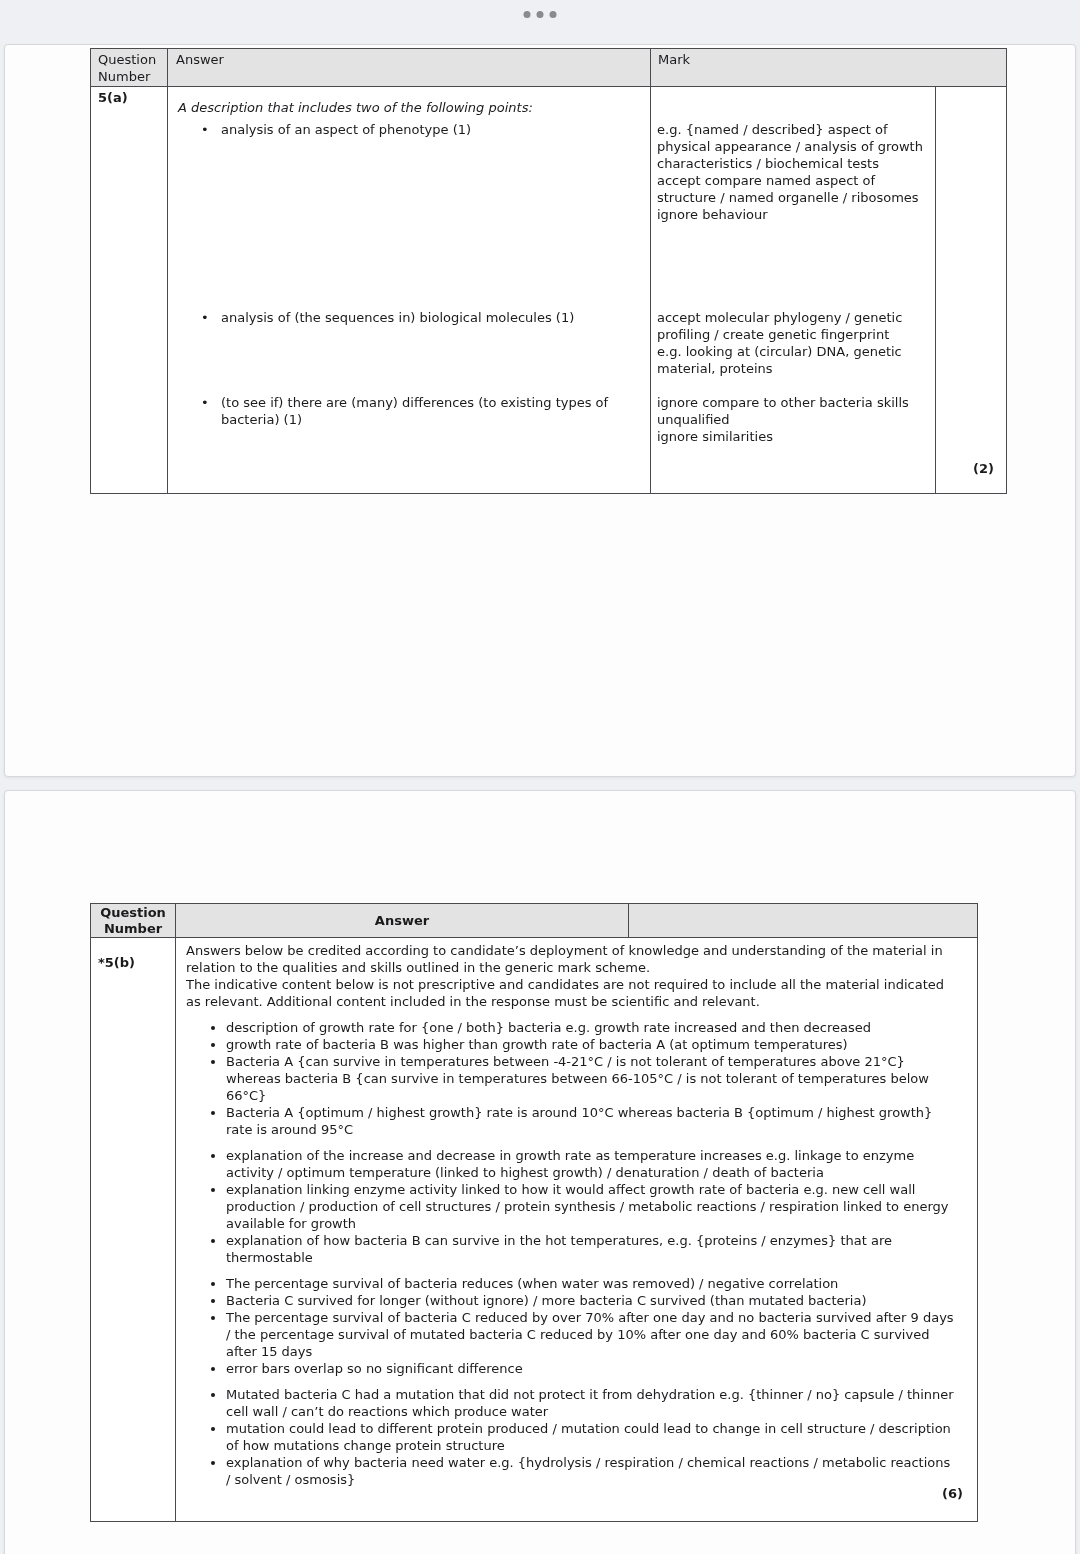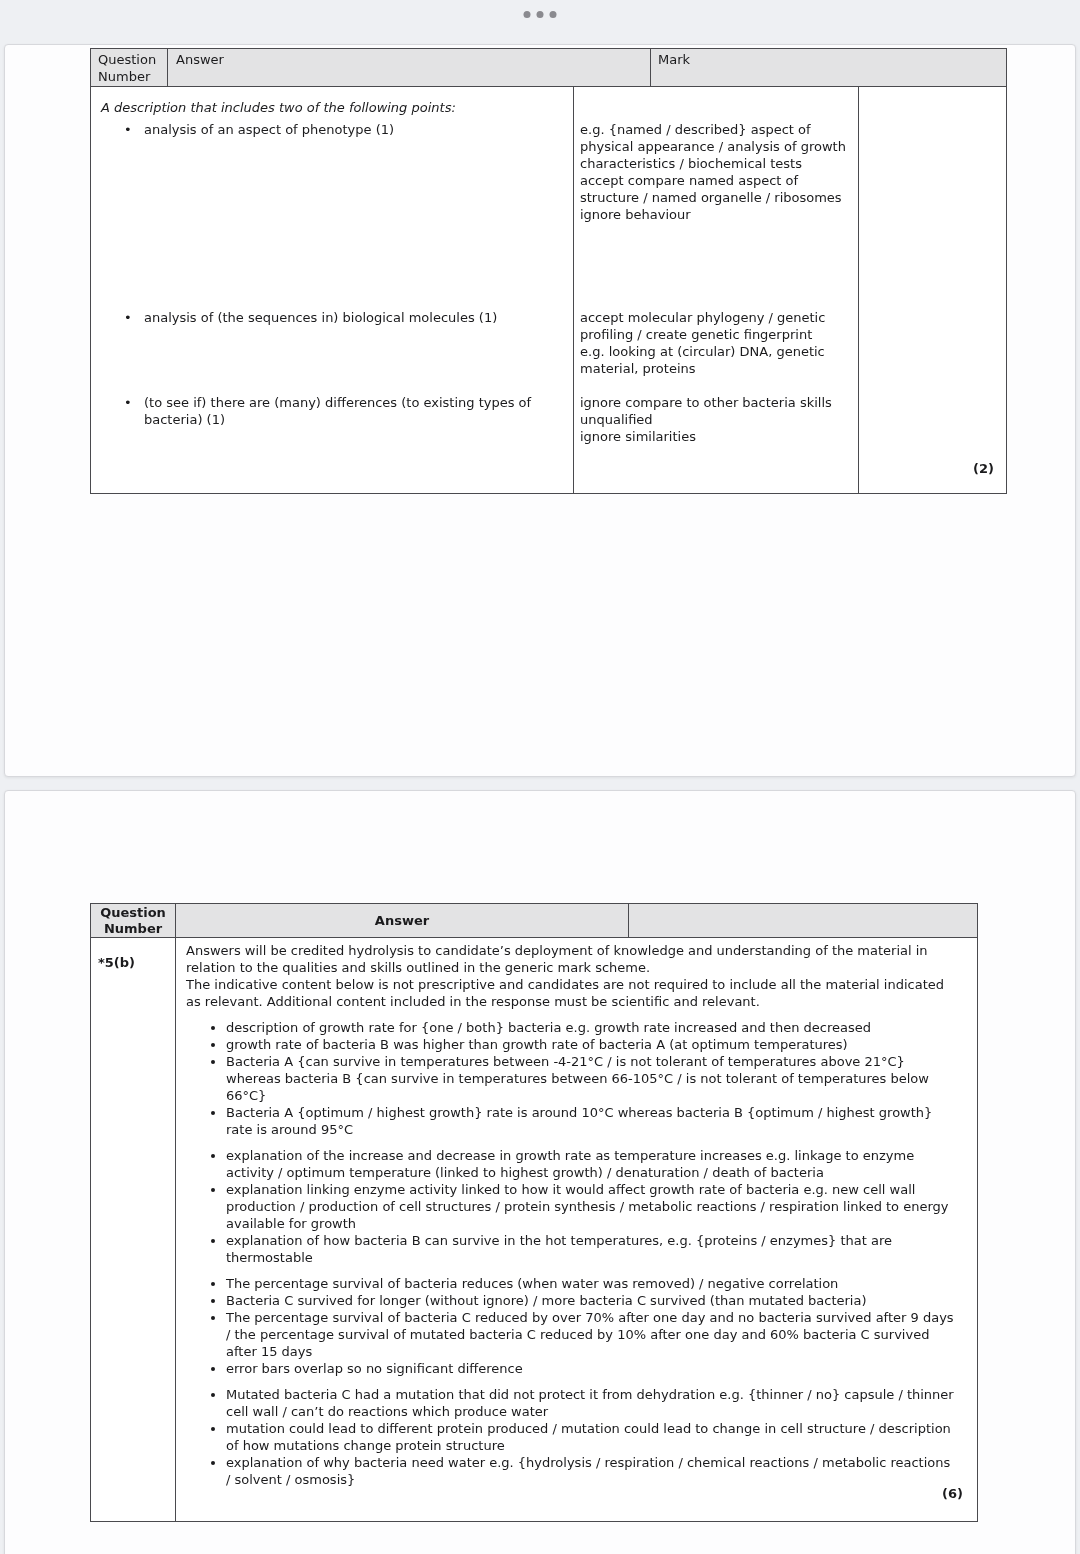--- a/index.html
+++ b/index.html
@@ -69,20 +69,23 @@
 </div>
 
 <div class="page" id="page1">
   <div class="t1">
     <div class="hrow">
       <div class="c-q">Question Number</div>
       <div class="c-a">Answer</div>
       <div class="c-m">Mark</div>
     </div>
     <div class="brow">
+      <div class="c-q">
+        <span class="qnum">5(a)</span>
+      </div>
       <div class="c-a">
         <div class="intro">A description that includes two of the following points:</div>
         <div class="b-item" style="top:34px">
           <span class="bdot">•</span>
           <span>analysis of an aspect of phenotype (1)</span>
         </div>
         <div class="b-item" style="top:222px">
           <span class="bdot">•</span>
           <span>analysis of (the sequences in) biological molecules (1)</span>
         </div>
@@ -119,21 +122,21 @@
       <div class="h-q">Question Number</div>
       <div class="h-a">Answer</div>
       <div class="h-x"></div>
     </div>
     <div class="brow">
       <div class="b-q">
         <span>*5(b)</span>
       </div>
       <div class="b-a">
         <div class="preamble">
-          <p>Answers will be credited hydrolysis to candidate’s deployment of knowledge and understanding of the material in relation to the qualities and skills outlined in the generic mark scheme.</p>
+          <p>Answers below be credited according to candidate’s deployment of knowledge and understanding of the material in relation to the qualities and skills outlined in the generic mark scheme.</p>
           <p>The indicative content below is not prescriptive and candidates are not required to include all the material indicated as relevant. Additional content included in the response must be scientific and relevant.</p>
         </div>
         <ul>
           <li>description of growth rate for {one / both} bacteria e.g. growth rate increased and then decreased</li>
           <li>growth rate of bacteria B was higher than growth rate of bacteria A (at optimum temperatures)</li>
           <li>Bacteria A {can survive in temperatures between -4-21°C / is not tolerant of temperatures above 21°C} whereas bacteria B {can survive in temperatures between 66-105°C / is not tolerant of temperatures below 66°C}</li>
           <li>Bacteria A {optimum / highest growth} rate is around 10°C whereas bacteria B {optimum / highest growth} rate is around 95°C</li>
         </ul>
         <ul>
           <li>explanation of the increase and decrease in growth rate as temperature increases e.g. linkage to enzyme activity / optimum temperature (linked to highest growth) / denaturation / death of bacteria</li>

